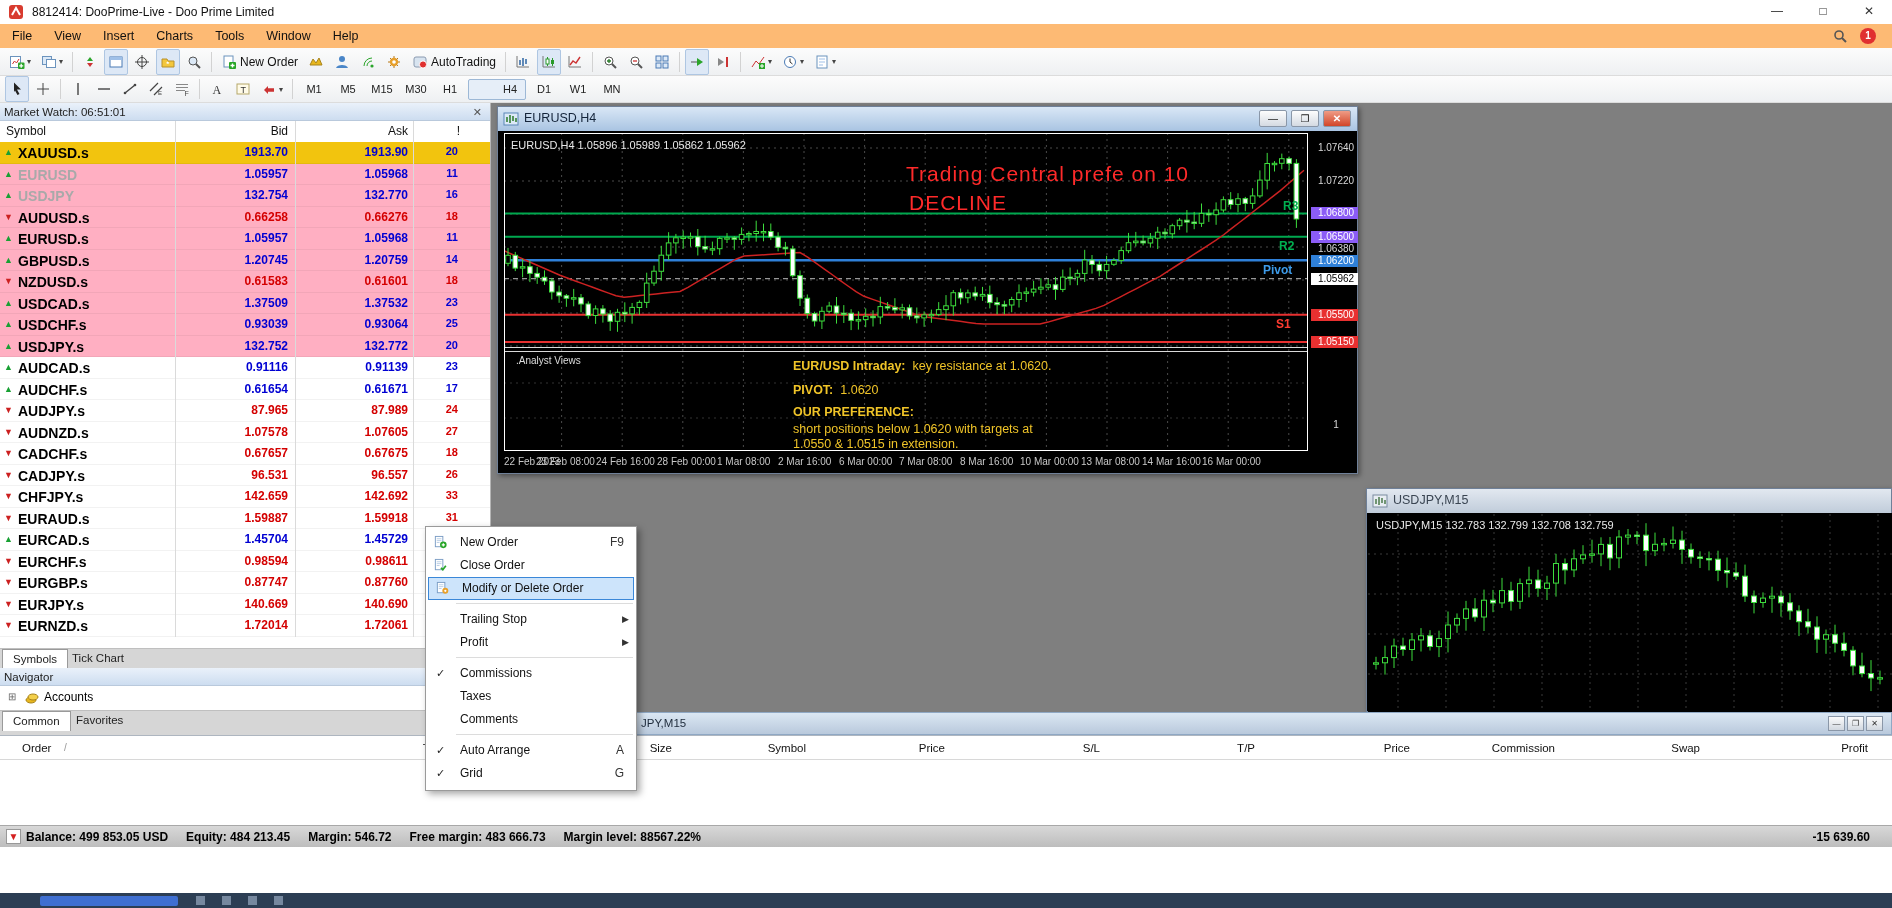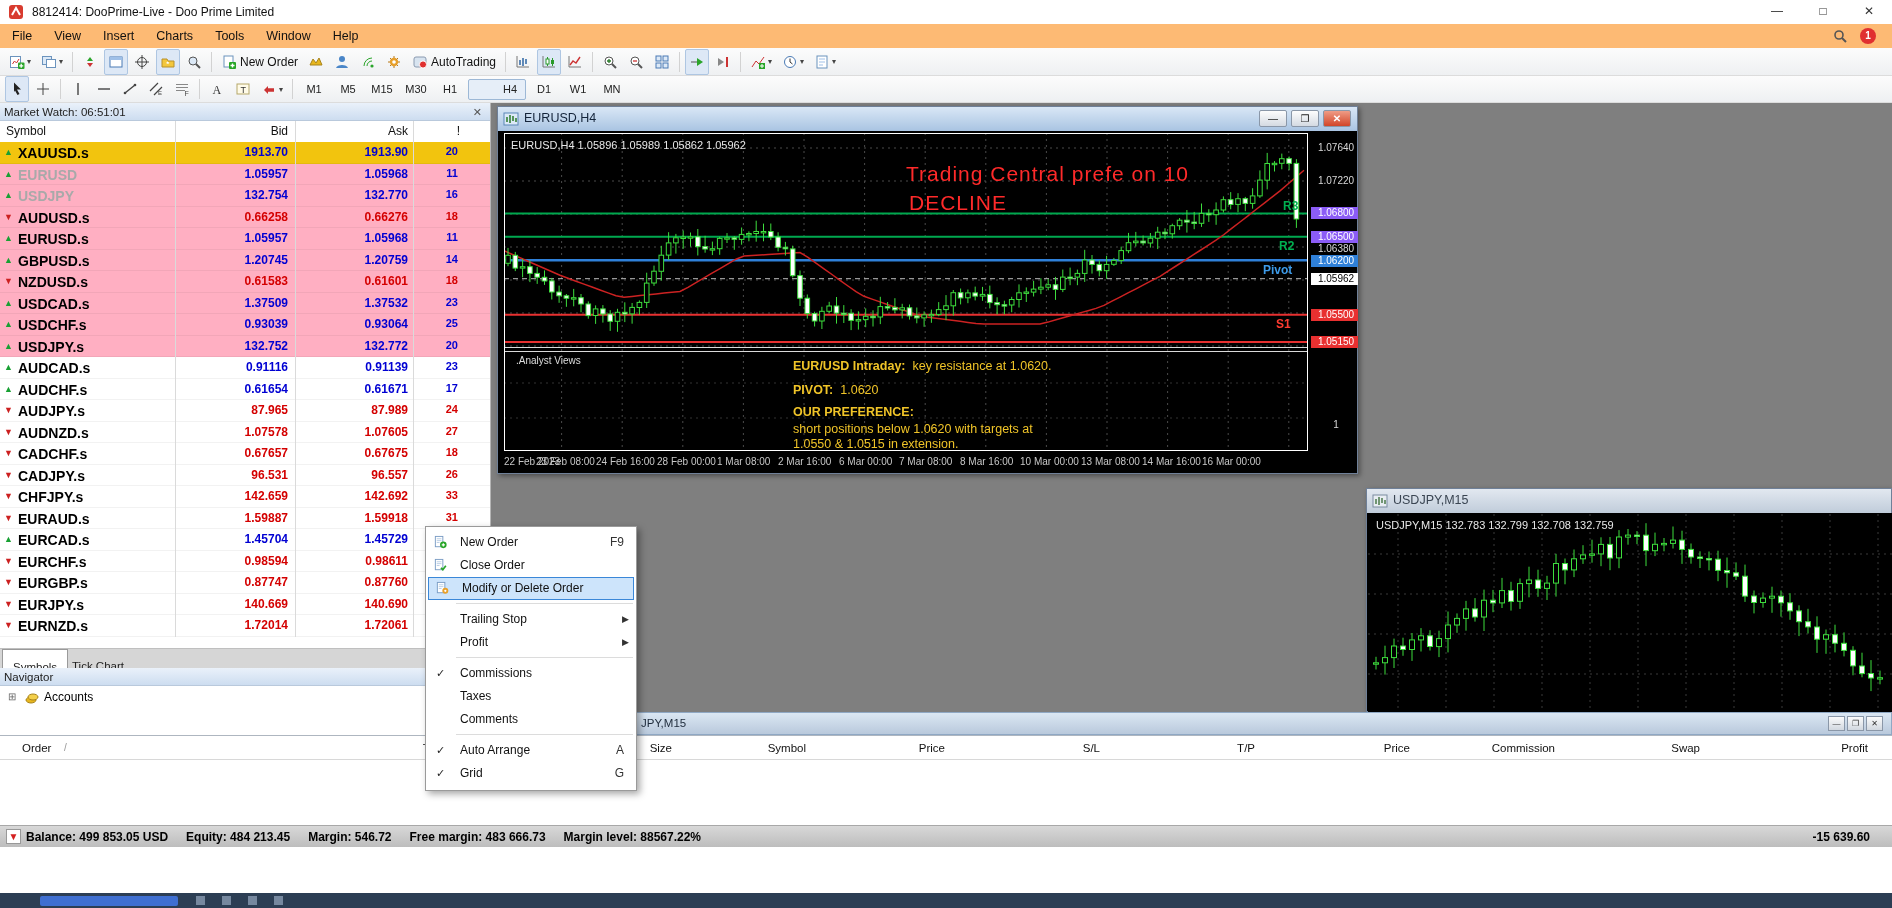--- a/index.html
+++ b/index.html
@@ -39,21 +39,21 @@
   .mw-arrow{position:absolute;left:4px;top:5px;font-size:9px;line-height:11px;}
   .mw-arrow.up{color:#18a033;}
   .mw-arrow.down{color:#cc2020;}
   .mw-sym{position:absolute;left:18px;top:3px;font-size:14px;font-weight:700;color:#000;}
   .mw-sym.muted{color:#a9a9a9;}
   .mw-num{position:absolute;top:3px;font-size:12px;font-weight:700;}
   .q-up{color:#0000d2;}
   .q-down{color:#d40000;}
   .mw-div{position:absolute;width:1px;background:#dadada;}
   .tabs-strip{position:absolute;left:0;width:100%;height:20px;background:#d6d6d6;border-top:1px solid #bfbfbf;}
-  .tab{position:absolute;top:0;height:19px;line-height:19px;font-size:11.5px;padding:8px 10px;color:#222;}
+  .tab{position:absolute;top:0;height:19px;line-height:19px;font-size:11.5px;padding:0 10px;color:#222;}
   .tab.active{background:#fff;border:1px solid #9a9a9a;border-bottom:none;}
   .nav-tree-row{position:absolute;left:0;width:100%;height:24px;background:#fff;}
   
   .mdi{background:#7f7f7f;}
   .chart-window{border:1px solid #6f8098;box-shadow:2px 2px 5px rgba(0,0,0,.4);background:#000;box-sizing:border-box;}
   .cw-title{position:absolute;left:0;top:0;width:100%;height:24px;background:linear-gradient(#d9e7f6,#a9c4e2);
       font-size:12.5px;color:#14243a;box-sizing:border-box;}
   .cw-title.inactive{background:linear-gradient(#e2e8f0,#c0ccda);color:#3a4552;}
   .cw-icon{position:absolute;left:5px;top:4px;}
   .cw-title-text{position:absolute;left:26px;top:4px;}
@@ -576,20 +576,24 @@
     </div>
     <div class="nav-tree-row" style="top:583px">
       <span class="abs" style="left:8px;top:5px;font-size:10px;color:#666">⊞</span>
       <span class="abs" style="left:24px;top:4px">
         <svg width="16" height="16">
             <ellipse cx="7" cy="10" rx="5" ry="3" fill="#e8b71e" stroke="#a8831a"></ellipse>
             <ellipse cx="9" cy="7" rx="5" ry="3" fill="#f3cf4a" stroke="#a8831a"></ellipse>
           </svg>
       </span>
       <span class="abs" style="left:44px;top:4px;font-size:12px;color:#000">Accounts</span>
+    </div>
+    <div class="tabs-strip" style="top:607px;height:25px">
+      <span class="tab active" style="left:2px">Common</span>
+      <span class="tab" style="left:66px">Favorites</span>
     </div>
   </div>
 
   <div class="chart-window abs" style="left:497px;top:106px;width:861px;height:368px">
     <div class="cw-title">
       <span class="cw-icon">
         <svg width="16" height="16">
             <rect x="1" y="2" width="14" height="12" fill="#dce9f7" stroke="#5b87b7"></rect>
             <path d="M4 11V6M7 12V4M10 10V5M13 11V7" stroke="#2a7a2a" stroke-width="1.5"></path>
           </svg>

